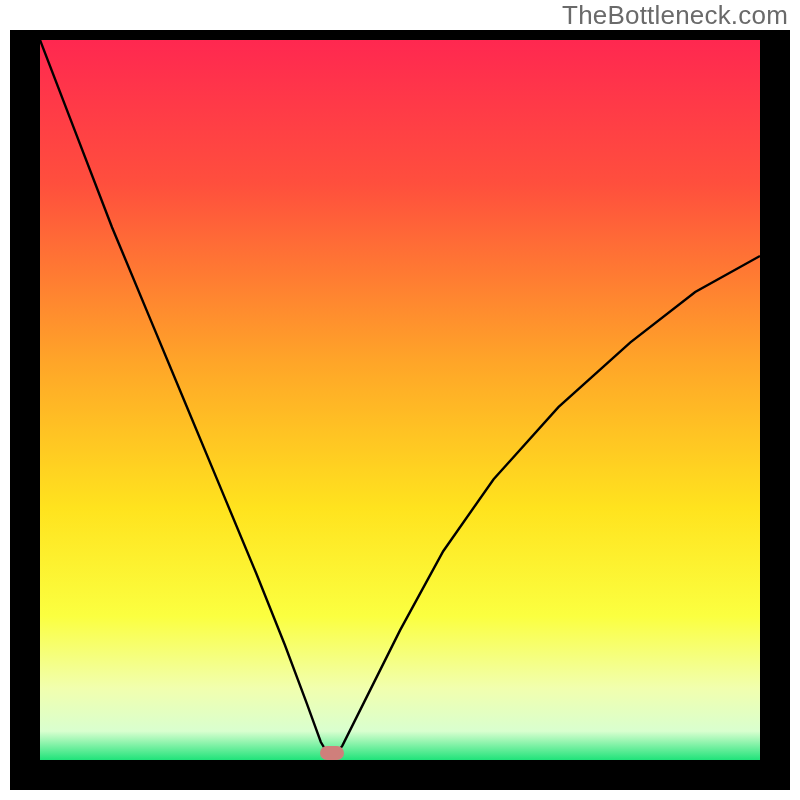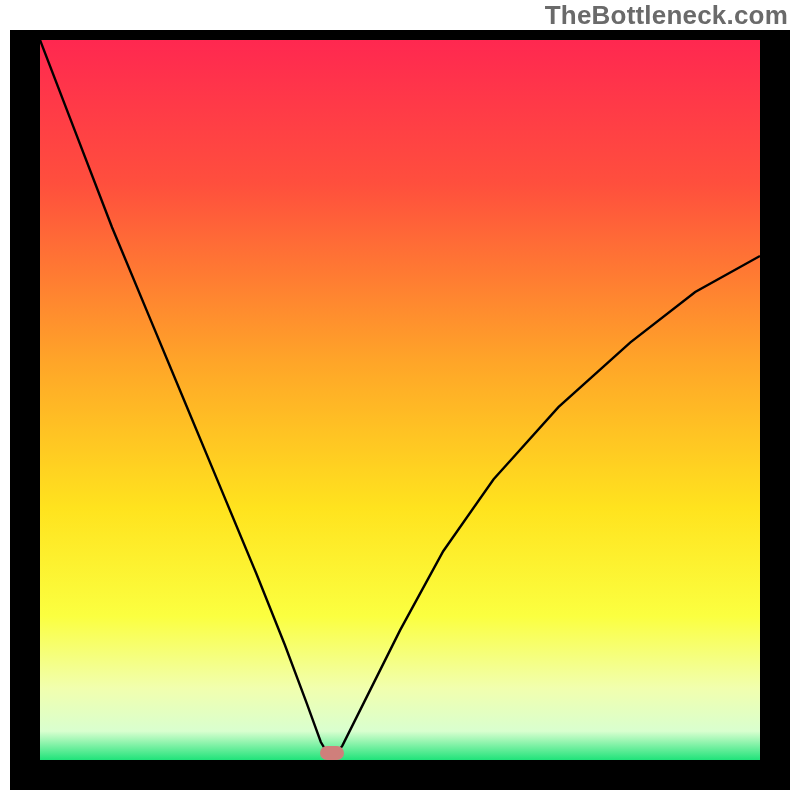--- a/index.html
+++ b/index.html
@@ -16,21 +16,21 @@
     width: 800px;
     height: 800px;
     background: #fff;
   }
   .watermark {
     position: absolute;
     top: 0px;
     right: 12px;
     font-size: 26px;
     color: #6a6a6a;
-    font-weight: 700;
+    font-weight: 400;
     letter-spacing: 0.2px;
     z-index: 5;
     margin-left: 8px;
   }
   .plot-outer {
     position: absolute;
     left: 10px;
     top: 30px;
     width: 780px;
     height: 760px;

